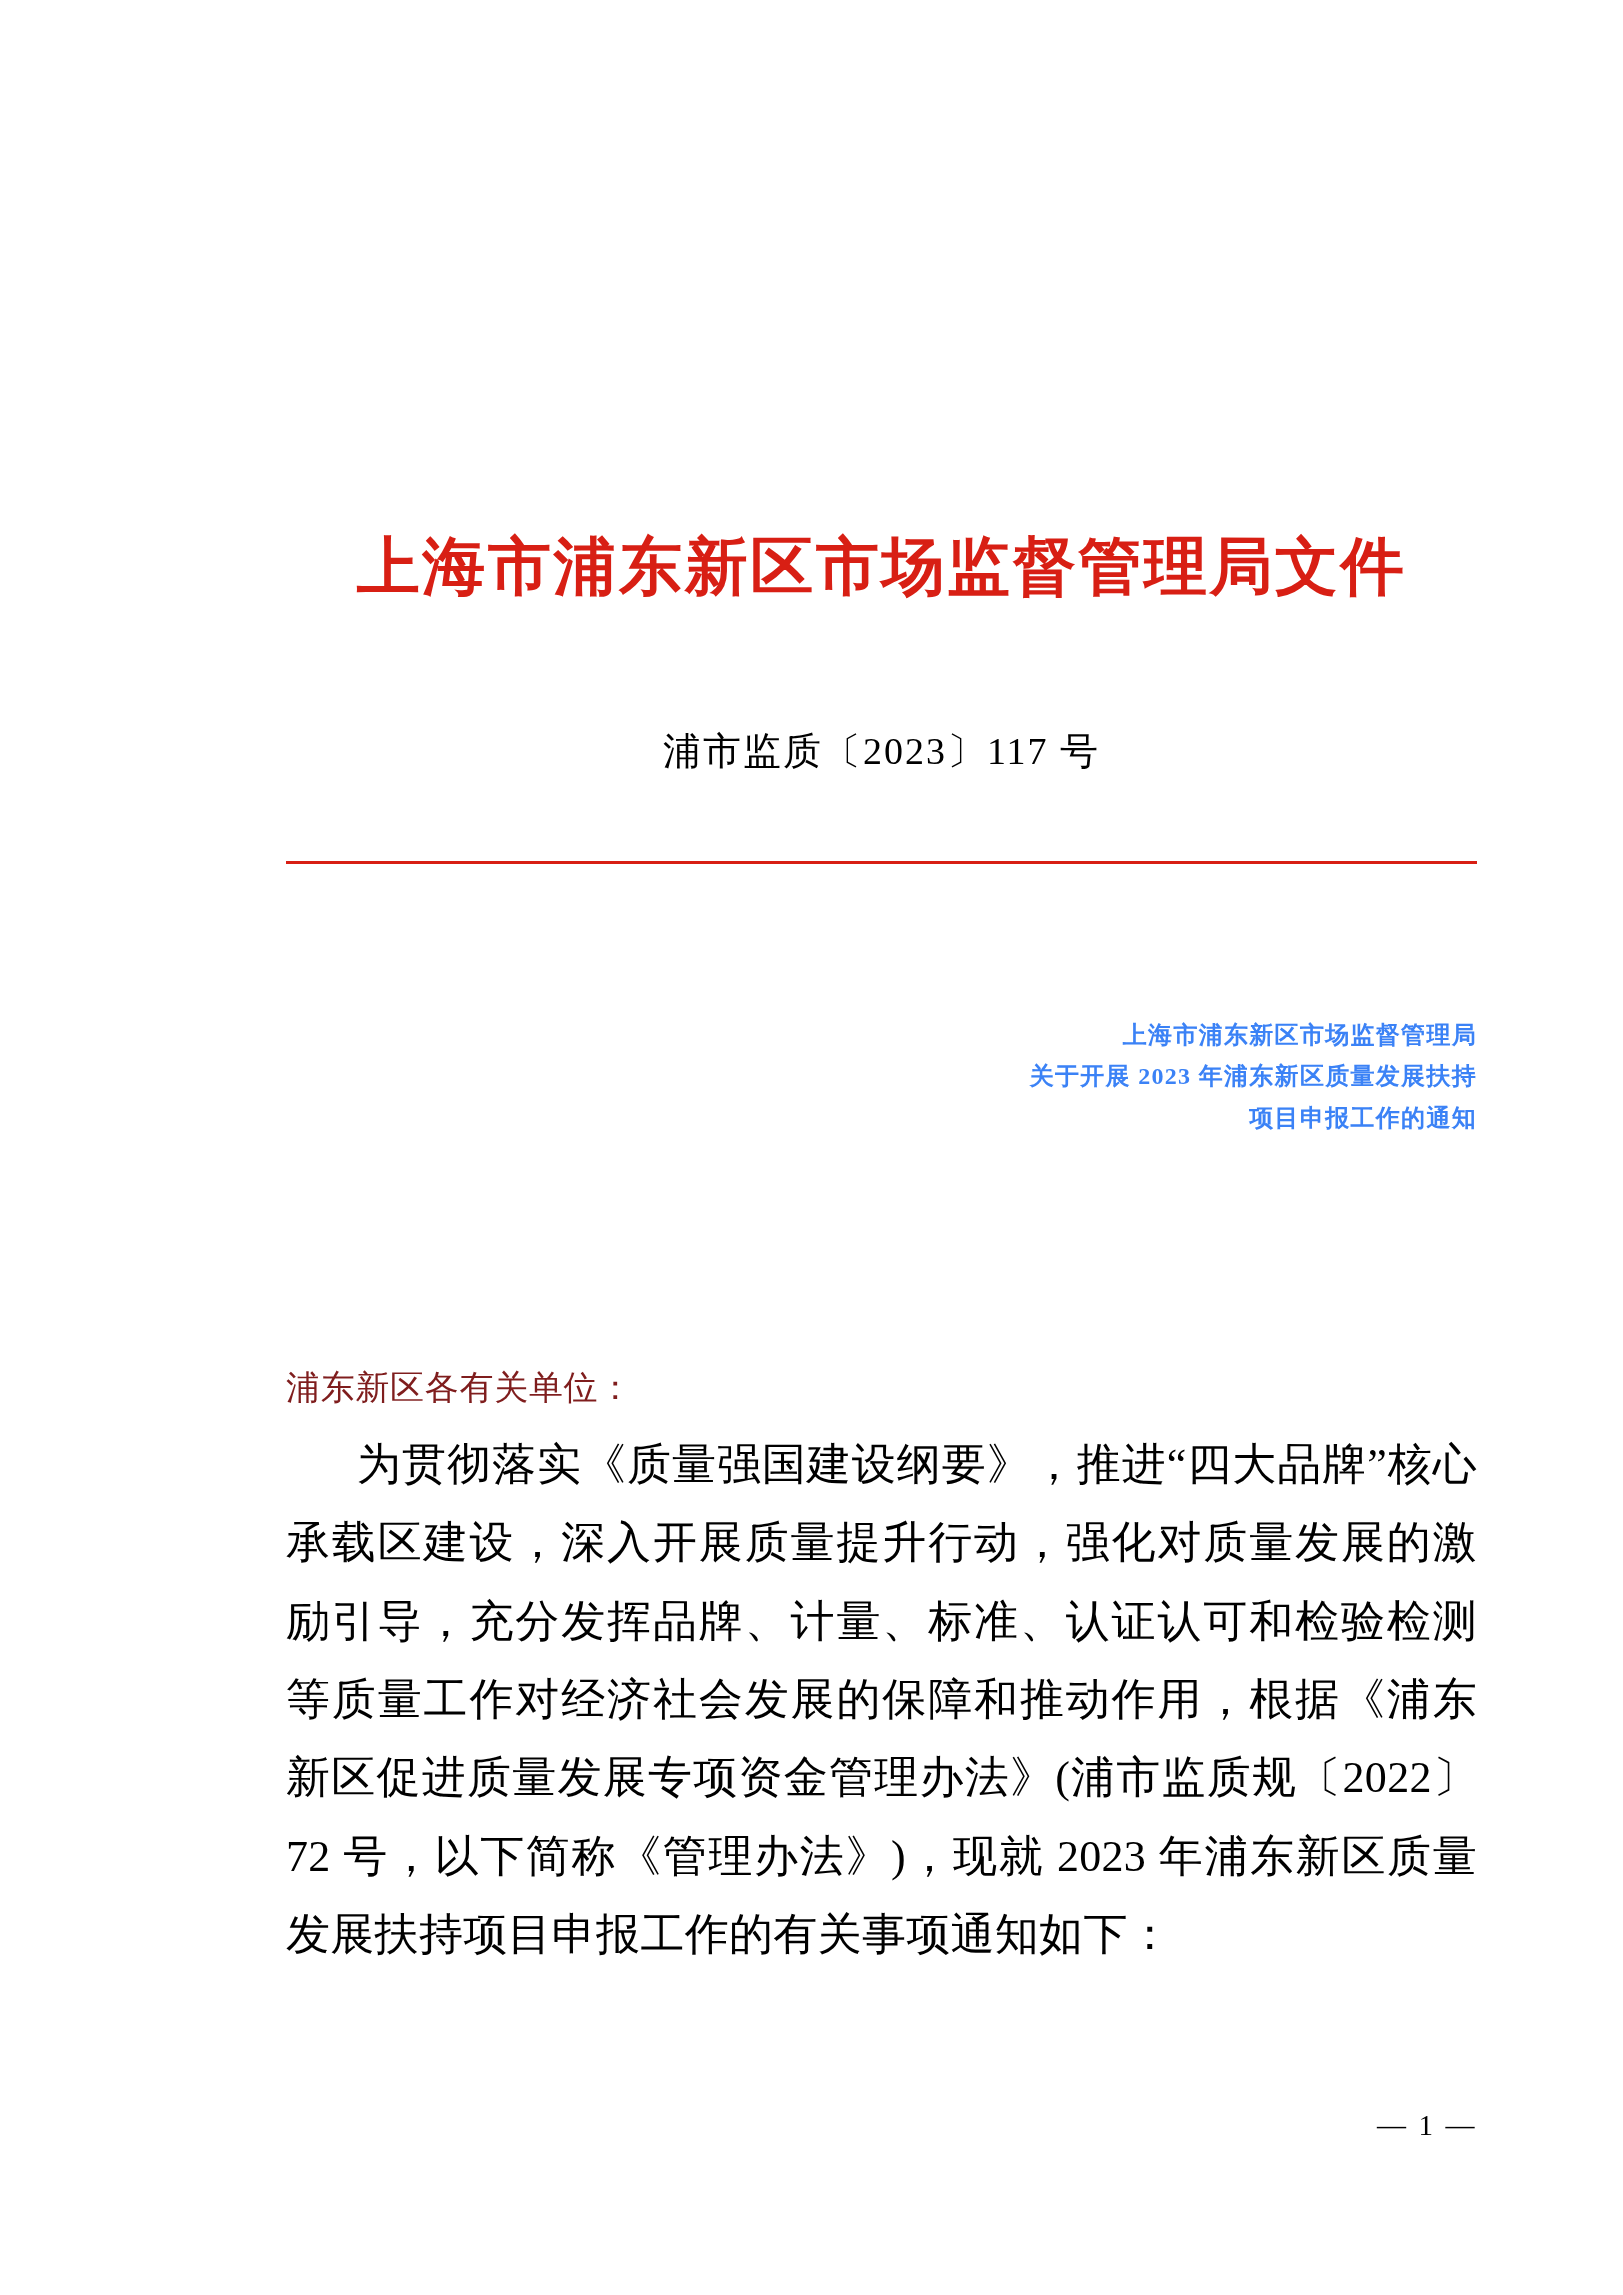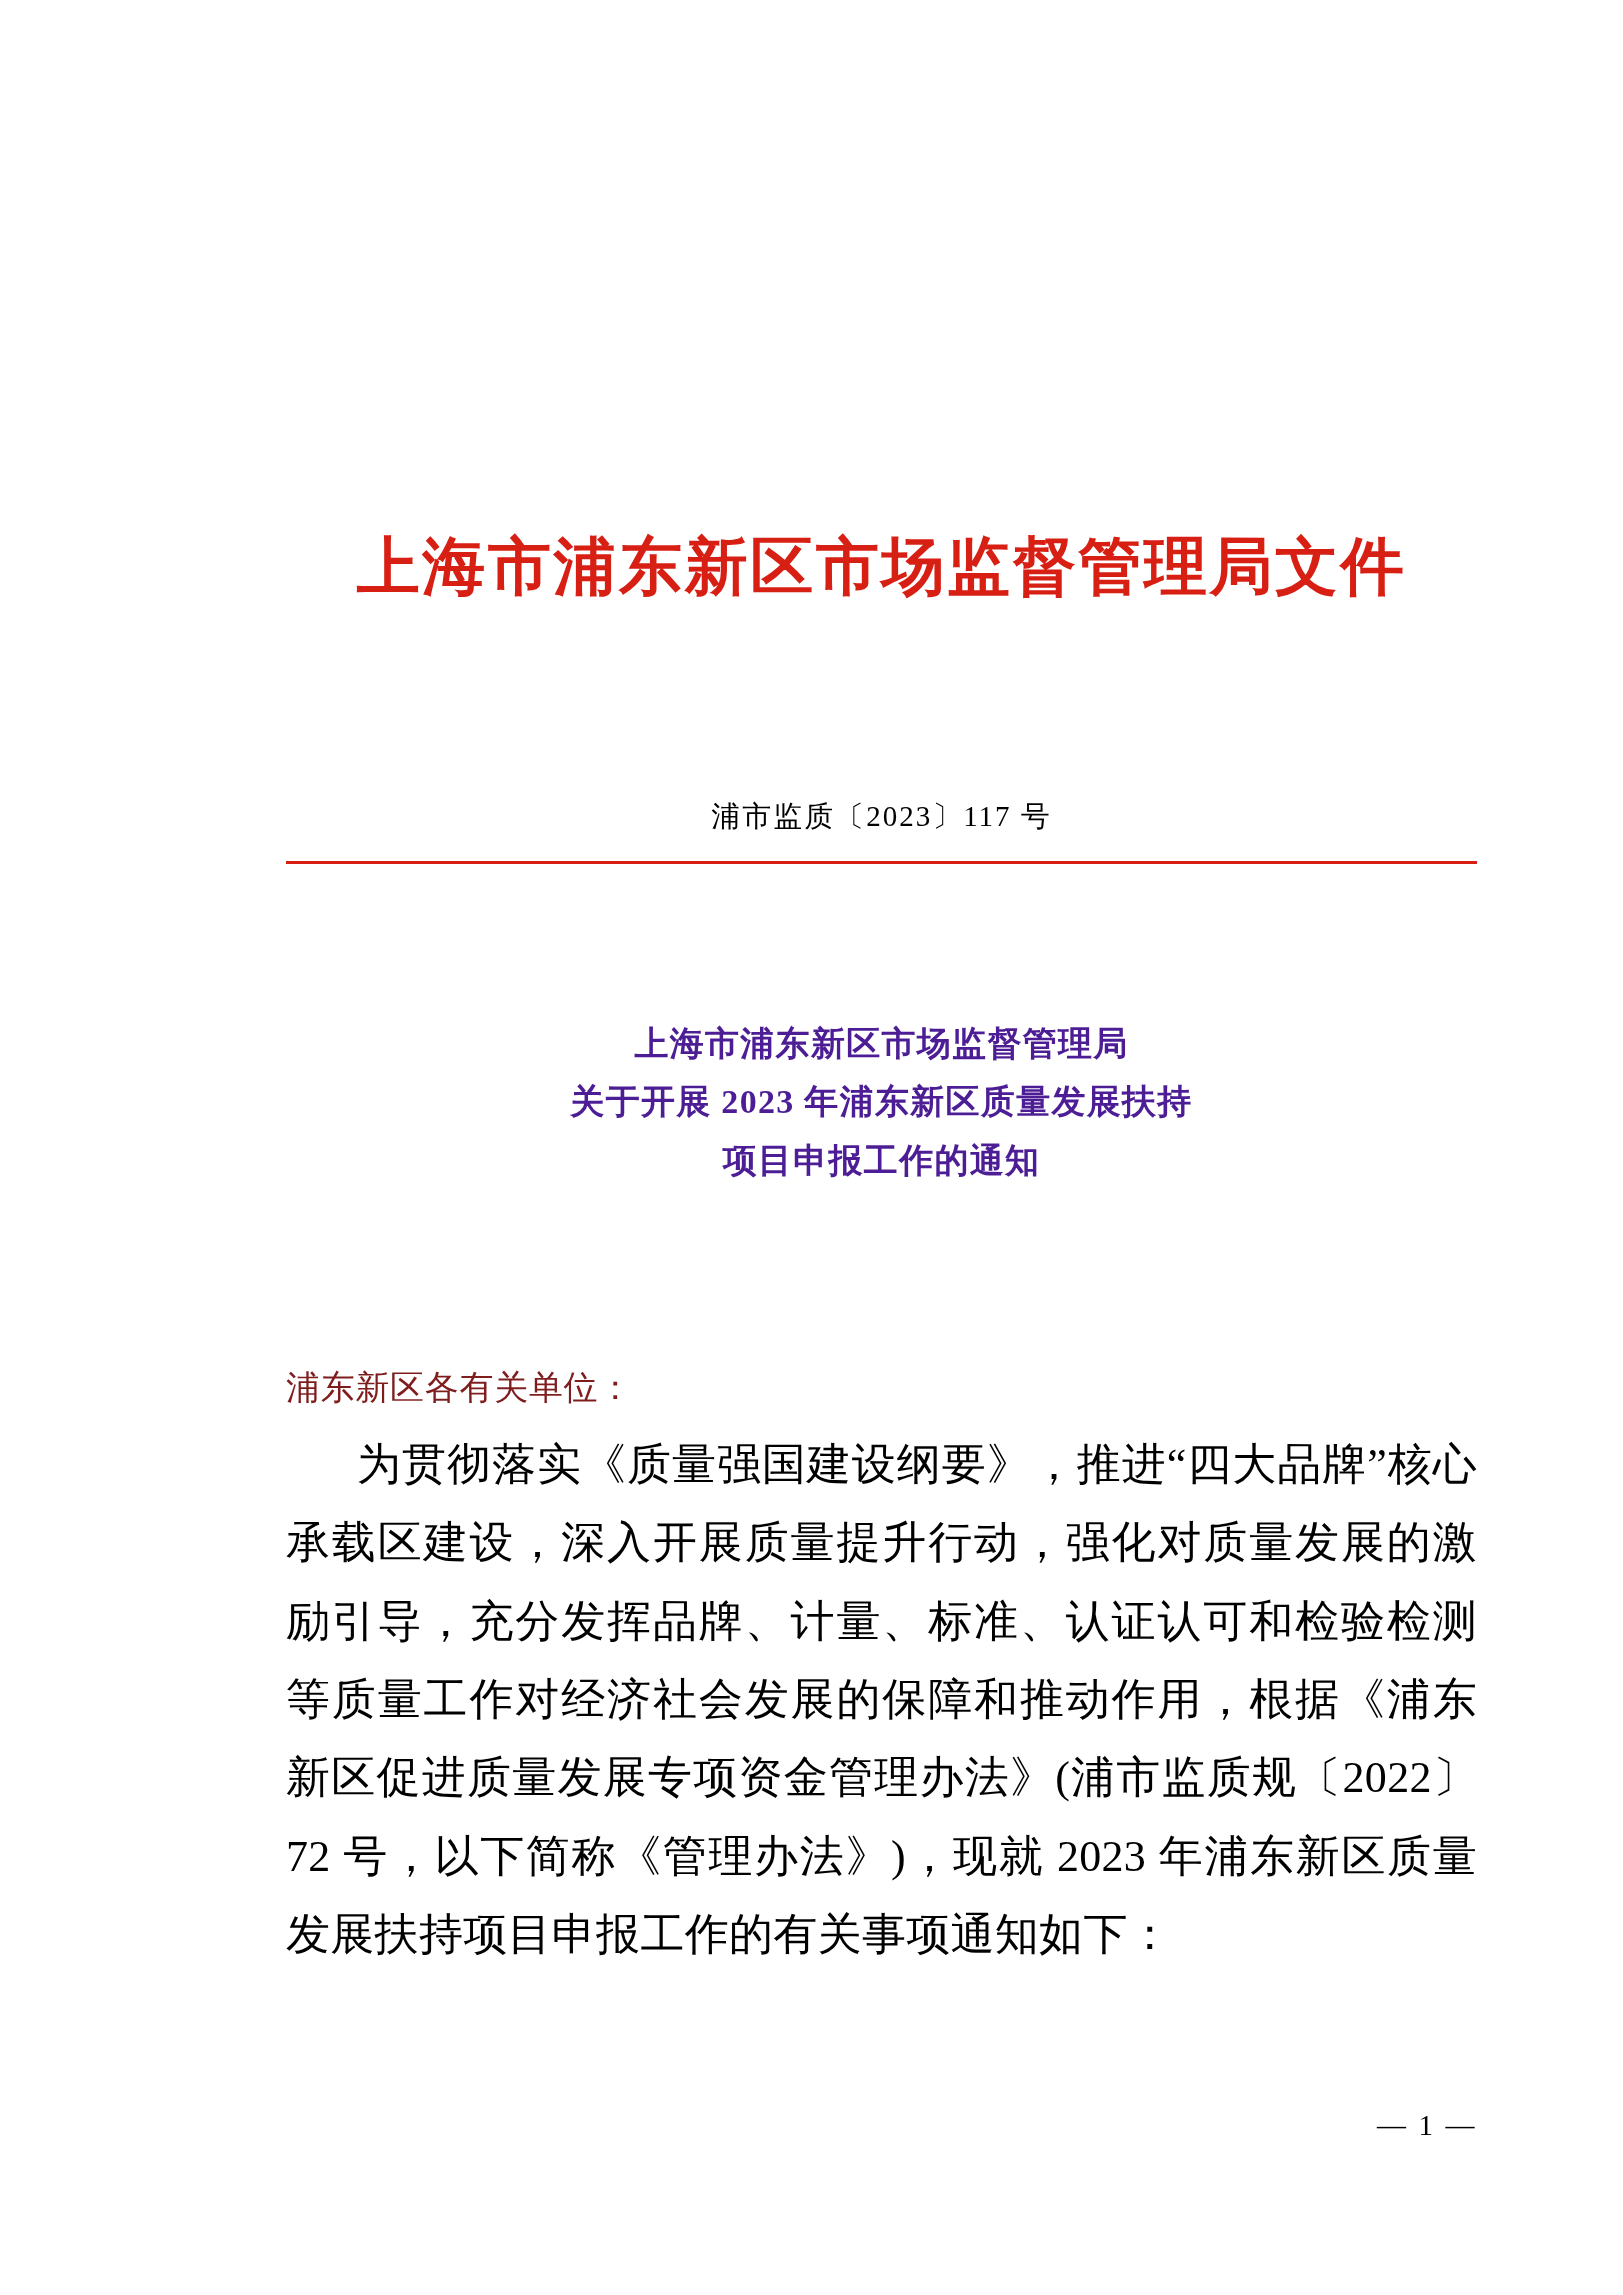--- a/index.html
+++ b/index.html
@@ -32,48 +32,48 @@
     color: #d81f14;
     font-family: "Liberation Serif", serif;
     font-weight: bold;
     font-size: 63px;
     letter-spacing: 2.6px;
     line-height: 1.2;
     white-space: nowrap;
   }
   .doc-number {
     position: absolute;
-    top: 797px;
+    top: 726px;
     left: 0;
     width: 1191px;
     text-align: center;
     font-family: "Liberation Serif", serif;
-    font-size: 29px;
+    font-size: 38px;
     color: #000000;
     letter-spacing: 2px;
   }
   .red-rule {
     position: absolute;
     top: 861px;
     left: 0;
     width: 1191px;
     height: 3.3px;
     background: #d81f14;
   }
   .doc-title {
     position: absolute;
     top: 1015px;
     left: 0;
     width: 1191px;
-    text-align: center;
+    text-align: right;
     font-family: "Liberation Serif", serif;
     font-weight: bold;
-    font-size: 34px;
+    font-size: 24px;
     line-height: 1.72;
-    color: #4c1d95;
+    color: #3b82f6;
     letter-spacing: 1.3px;
   }
   .doc-title div {
     white-space: nowrap;
   }
   .salutation {
     position: absolute;
     top: 1358px;
     left: 0;
     width: 1191px;

